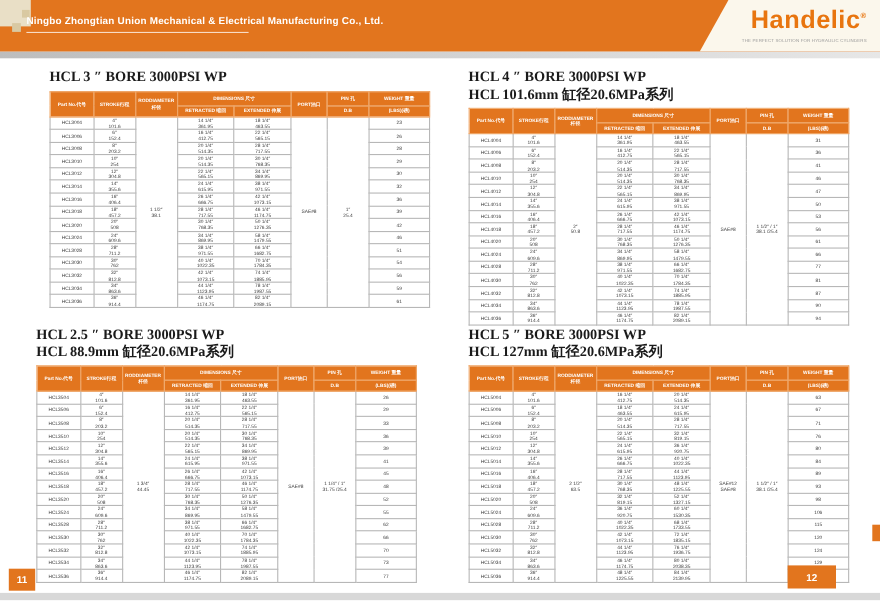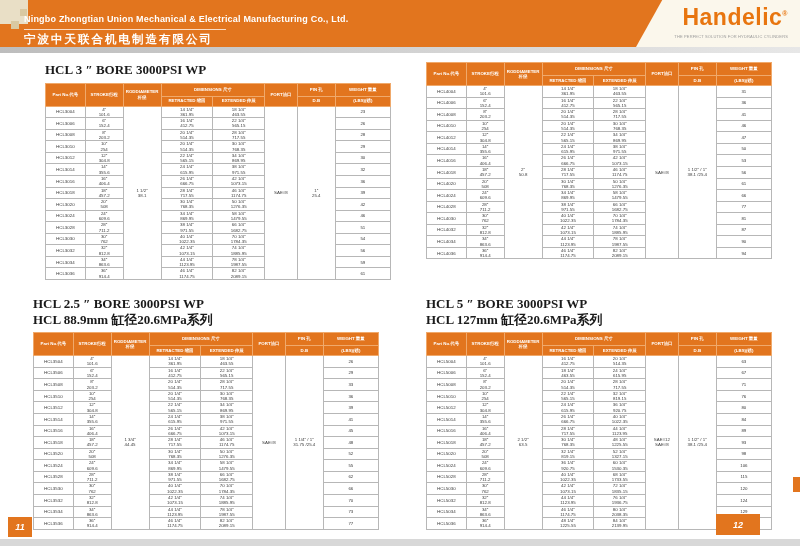--- a/index.html
+++ b/index.html
@@ -31,37 +31,36 @@
   
   table.spec{width:100%;border-collapse:collapse;table-layout:fixed;border:1px solid #8a8a8a;}
   table.spec th{background:#e2751e;color:#ffffff;font-weight:bold;font-size:4.4px;line-height:1.25;text-align:center;border:1px solid #f0a96b;padding:0;}
   table.spec thead tr.h1 th{height:12px;}
   table.spec thead tr.h2 th{height:9px;}
   table.spec td{background:#ffffff;color:#3a3a3a;font-size:4.4px;line-height:1.2;text-align:center;border:1px solid #b7b7b7;padding:0;height:10.4px;overflow:hidden;}
   table.spec td .l{display:block;}
 
   
   .bottom-strip{position:absolute;left:0;top:539px;width:800px;height:7px;background:#d8d8d8;}
-  .page-box{position:absolute;background:#e2751e;color:#ffffff;font-size:9px;font-weight:bold;display:flex;align-items:center;justify-content:center;font-style:italic;}
+  .page-box{position:absolute;background:#e2751e;color:#ffffff;font-size:9px;font-weight:bold;display:flex;align-items:center;justify-content:center;}
   .page-left{left:8px;top:517px;width:24px;height:20px;}
   .page-right{left:716px;top:514px;width:44px;height:21px;}
   .edge-mark{position:absolute;left:793px;top:477px;width:7px;height:15px;background:#e2751e;}
 </style>
 </head>
 <body>
 
 <div id="page">
 
   <div class="banner">
     <div class="tan-block"></div>
     <div class="tan-sq1"></div>
     <div class="tan-sq2"></div>
     <div class="company-en">Ningbo Zhongtian Union Mechanical &amp; Electrical Manufacturing Co., Ltd.</div>
     <div class="company-rule"></div>
-    <div class="company-cn">宁波中天联合机电制造有限公司</div>
     <div class="logo-area">
       <div class="logo-text"><span>Handelic</span><span class="logo-reg">®</span></div>
       <div class="logo-tagline">THE PERFECT SOLUTION FOR HYDRAULIC CYLINDERS</div>
     </div>
   </div>
   <div class="banner-strip"></div>
 
   <div class="quad q1">
     <div class="tbl-title">
       <div>HCL 3 ″ BORE 3000PSI WP</div>
@@ -406,20 +405,24 @@
               <td>
                 <span class="l">61</span>
               </td>
             </tr>
           </tbody>
         </table>
       </div>
   </div>
 
   <div class="quad q2">
+    <div class="tbl-title">
+      <div>HCL 4 ″ BORE 3000PSI WP</div>
+      <div>HCL 101.6mm 缸径20.6MPa系列</div>
+    </div>
     <div>
         <table class="spec">
           <colgroup>
             <col style="width: 11.5%;">
             <col style="width: 11%;">
             <col style="width: 11%;">
             <col style="width: 15%;">
             <col style="width: 15%;">
             <col style="width: 9.5%;">
             <col style="width: 11%;">

